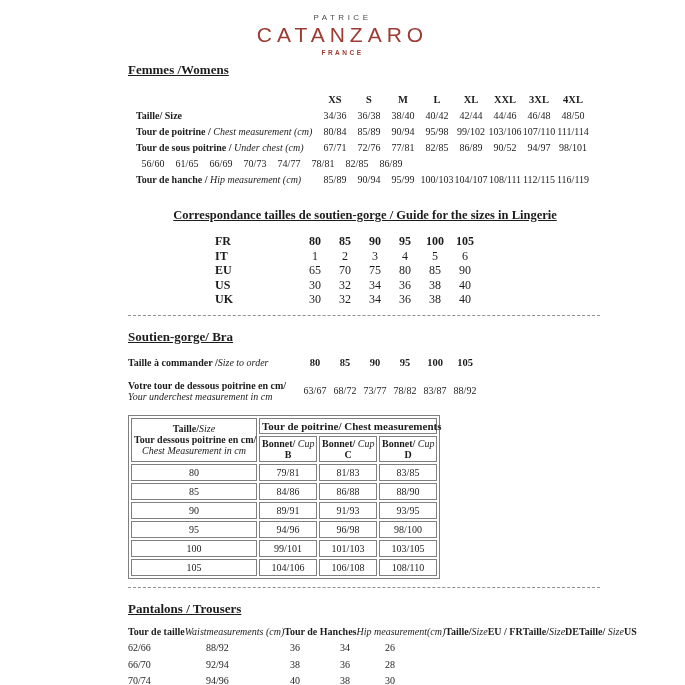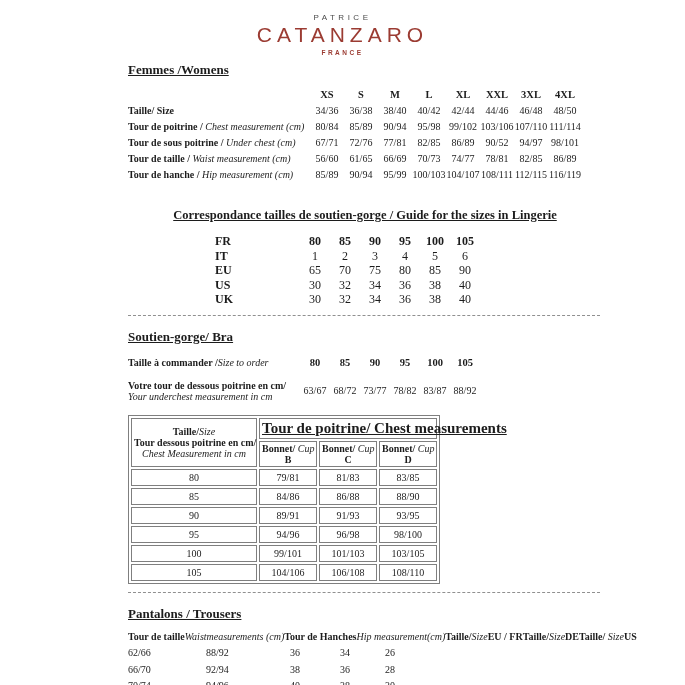--- a/index.html
+++ b/index.html
@@ -13,21 +13,21 @@
   .logo-top  { font-size:8px;  letter-spacing:3.5px; color:#4b4b4b; font-weight:normal; }
   .logo-name { font-size:21px; letter-spacing:5px;  color:#9b3b32; margin-top:1px; font-weight:400; }
   .logo-country { font-size:6.5px; letter-spacing:2.5px; color:#9b3b32; margin-top:2px; font-weight:bold; }
 
   .content { margin-left:128px; width:474px; }
   .heading { font-size:13px; font-weight:bold; text-decoration:underline; margin:0; }
 
   
   .h-femmes { margin-top:6px; }
   .ftable { margin-top:11px; }
-  .frow { display:flex; align-items:flex-start; height:16px; }
+  .frow { display:flex; align-items:flex-end; height:16px;margin-left:8px; }
   .flabel { flex:0 0 182px; font-size:10px; white-space:nowrap; }
   .fcell { flex:0 0 34px; display:flex; justify-content:center; font-size:10px; white-space:nowrap; }
   .fhead .fcell { font-weight:bold; font-size:10.5px; }
 
   
   .lg-title { text-align:center; font-size:12.5px; font-weight:bold; text-decoration:underline; margin-top:23px; }
   .lg-table { margin-top:11px; margin-left:87px; }
   .lg-row { display:flex; height:14.5px; font-size:12px; }
   .lg-label { flex:0 0 85px; font-weight:bold; }
   .lg-cell { flex:0 0 30px; display:flex; justify-content:center; }
@@ -42,21 +42,21 @@
   .bra-label .l2 { display:block; }
   .bra-cell { flex:0 0 30px; display:flex; justify-content:center; white-space:nowrap; }
   .bra-row.order .bra-cell { font-weight:bold; font-size:10.5px; }
 
   
   table.cup { border-collapse:separate; border-spacing:2px; background:#fff;
               border:1px solid #7f7f7f; margin-top:13px; table-layout:fixed; width:312px; }
   .cup th, .cup td { border:1px solid #7f7f7f; font-size:10px; font-weight:normal;
                      text-align:center; padding:1px 2px; white-space:nowrap; }
   .cup td.val { height:17px; }
-  .cup .group-h { text-decoration:underline; font-weight:bold; font-size:15px; }
+  .cup .group-h { font-weight:bold; font-size:11px; }
   .cup .c1 { width:126px; } .cup .cc { width:56px; }
 
   
   .h-pant { margin-top:13px; }
   .pt-table { margin-top:9px; }
   .pt-row { display:flex; font-size:10px; height:16.5px; }
   .pt-row.pt-head { height:auto; margin-bottom:3px; }
   .pt-c { display:flex; align-items:center; justify-content:flex-start; text-align:center; white-space:nowrap; }
   .pt-c1{flex:0 0 78px;} .pt-c2{flex:0 0 84px;} .pt-c3{flex:0 0 50px;} .pt-c4{flex:0 0 45px;} .pt-c5{flex:0 0 52px;}
 </style>
@@ -118,21 +118,20 @@
         <span class="fcell">72/76</span>
         <span class="fcell">77/81</span>
         <span class="fcell">82/85</span>
         <span class="fcell">86/89</span>
         <span class="fcell">90/52</span>
         <span class="fcell">94/97</span>
         <span class="fcell">98/101</span>
       </div>
 
       <div class="frow">
-        <span class="flabel"><b>Tour de taille /</b> <i>Waist measurement (cm)</i></span>
         <span class="fcell">56/60</span>
         <span class="fcell">61/65</span>
         <span class="fcell">66/69</span>
         <span class="fcell">70/73</span>
         <span class="fcell">74/77</span>
         <span class="fcell">78/81</span>
         <span class="fcell">82/85</span>
         <span class="fcell">86/89</span>
       </div>
 

